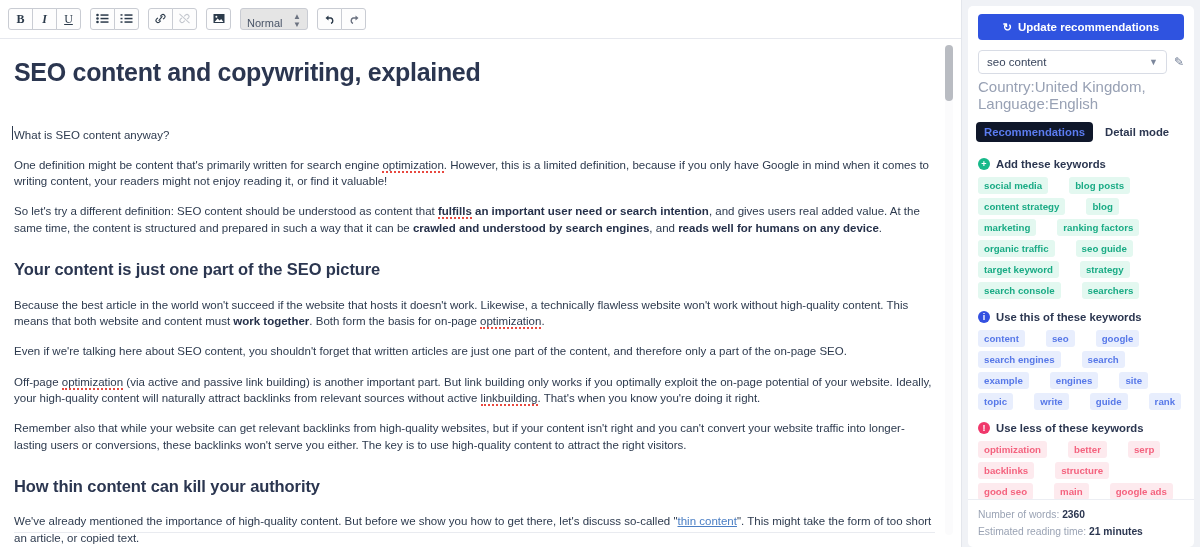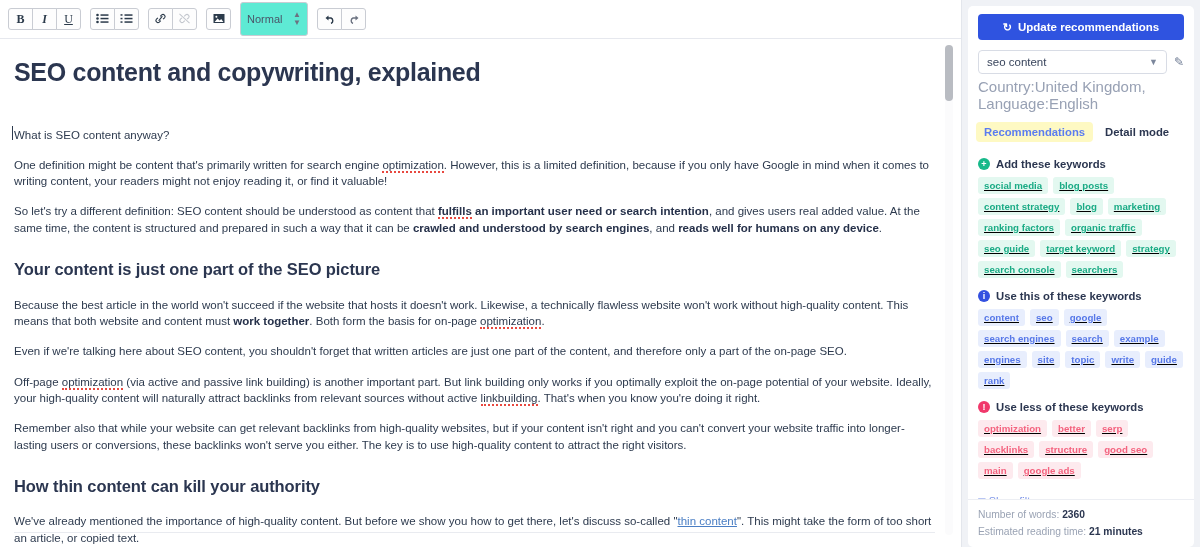--- a/index.html
+++ b/index.html
@@ -38,24 +38,24 @@
     margin-left: -1px;
   }
   .tb-group .tb-btn:first-child { margin-left: 0; border-radius: 3px 0 0 3px; }
   .tb-group .tb-btn:last-child  { border-radius: 0 3px 3px 0; }
   .tb-group .tb-btn:only-child  { border-radius: 3px; }
   .tb-btn.disabled { color: #c2c6cd; }
   .tb-btn b { font-family: "Liberation Serif", serif; font-size: 12px; }
   .tb-btn i { font-family: "Liberation Serif", serif; font-size: 12px; font-weight: bold; }
   .tb-btn u { font-family: "Liberation Serif", serif; font-size: 12px; }
   .tb-select {
-    height: 34px; min-width: 68px;
+    height: 22px; min-width: 68px;
     border: 1px solid #c9ccd3; border-radius: 3px;
-    background: #5eead4;
-    display: flex; align-items: center; justify-content: space-between;
+    background: #e5e5e5;
+    display: flex; align-items: flex-end; justify-content: space-between;
     padding: 0 6px; gap: 8px;
     font-size: 11px; color: #4a5568;
     cursor: pointer;
   }
   .tb-select .arrows { font-size: 8px; line-height: 8px; color: #6b7280; }
 
   
   .doc-scroll {
     flex: 1;
     overflow: hidden;
@@ -158,39 +158,39 @@
     display: flex; gap: 4px;
     margin: 10px 8px 0 8px;
   }
   .tab {
     padding: 4px 8px;
     font-size: 11.3px; font-weight: bold;
     border-radius: 4px;
     cursor: pointer;
     color: #2b3650;
   }
-  .tab.active { color: #5b7cf0; background: #fef9c3; }
+  .tab.active { color: #5b7cf0; background: #0f172a; }
 
   .sb-body { flex: 1; padding: 4px 10px 0 10px; overflow: hidden; }
   .sec { margin-top: 12px; }
   .sec-head {
     display: flex; align-items: center; gap: 6px;
     font-size: 11.3px; font-weight: bold; color: #2b3650;
     margin-bottom: 7px;
   }
   .badge {
     width: 12px; height: 12px; border-radius: 50%;
     display: flex; align-items: center; justify-content: center;
     color: #fff; font-size: 9px; font-weight: bold;
     line-height: 1;
   }
   .badge.green { background: #17b98a; }
   .badge.blue  { background: #3350e0; }
   .badge.red   { background: #f0386b; }
-  .tags { display: flex; flex-wrap: wrap; gap: 4px 5px; text-decoration: underline; }
+  .tags { display: flex; flex-wrap: wrap; gap: 4px 21px; }
   .tag {
     font-size: 9.7px; font-weight: bold;
     padding: 3px 6px; border-radius: 3px;
     white-space: nowrap;
     cursor: pointer;
   }
   .tag.green { background: #e3f8f0; color: #1aab85; }
   .tag.blue  { background: #e8eefd; color: #5778e8; }
   .tag.red   { background: #fdeaee; color: #f4637f; }
 

